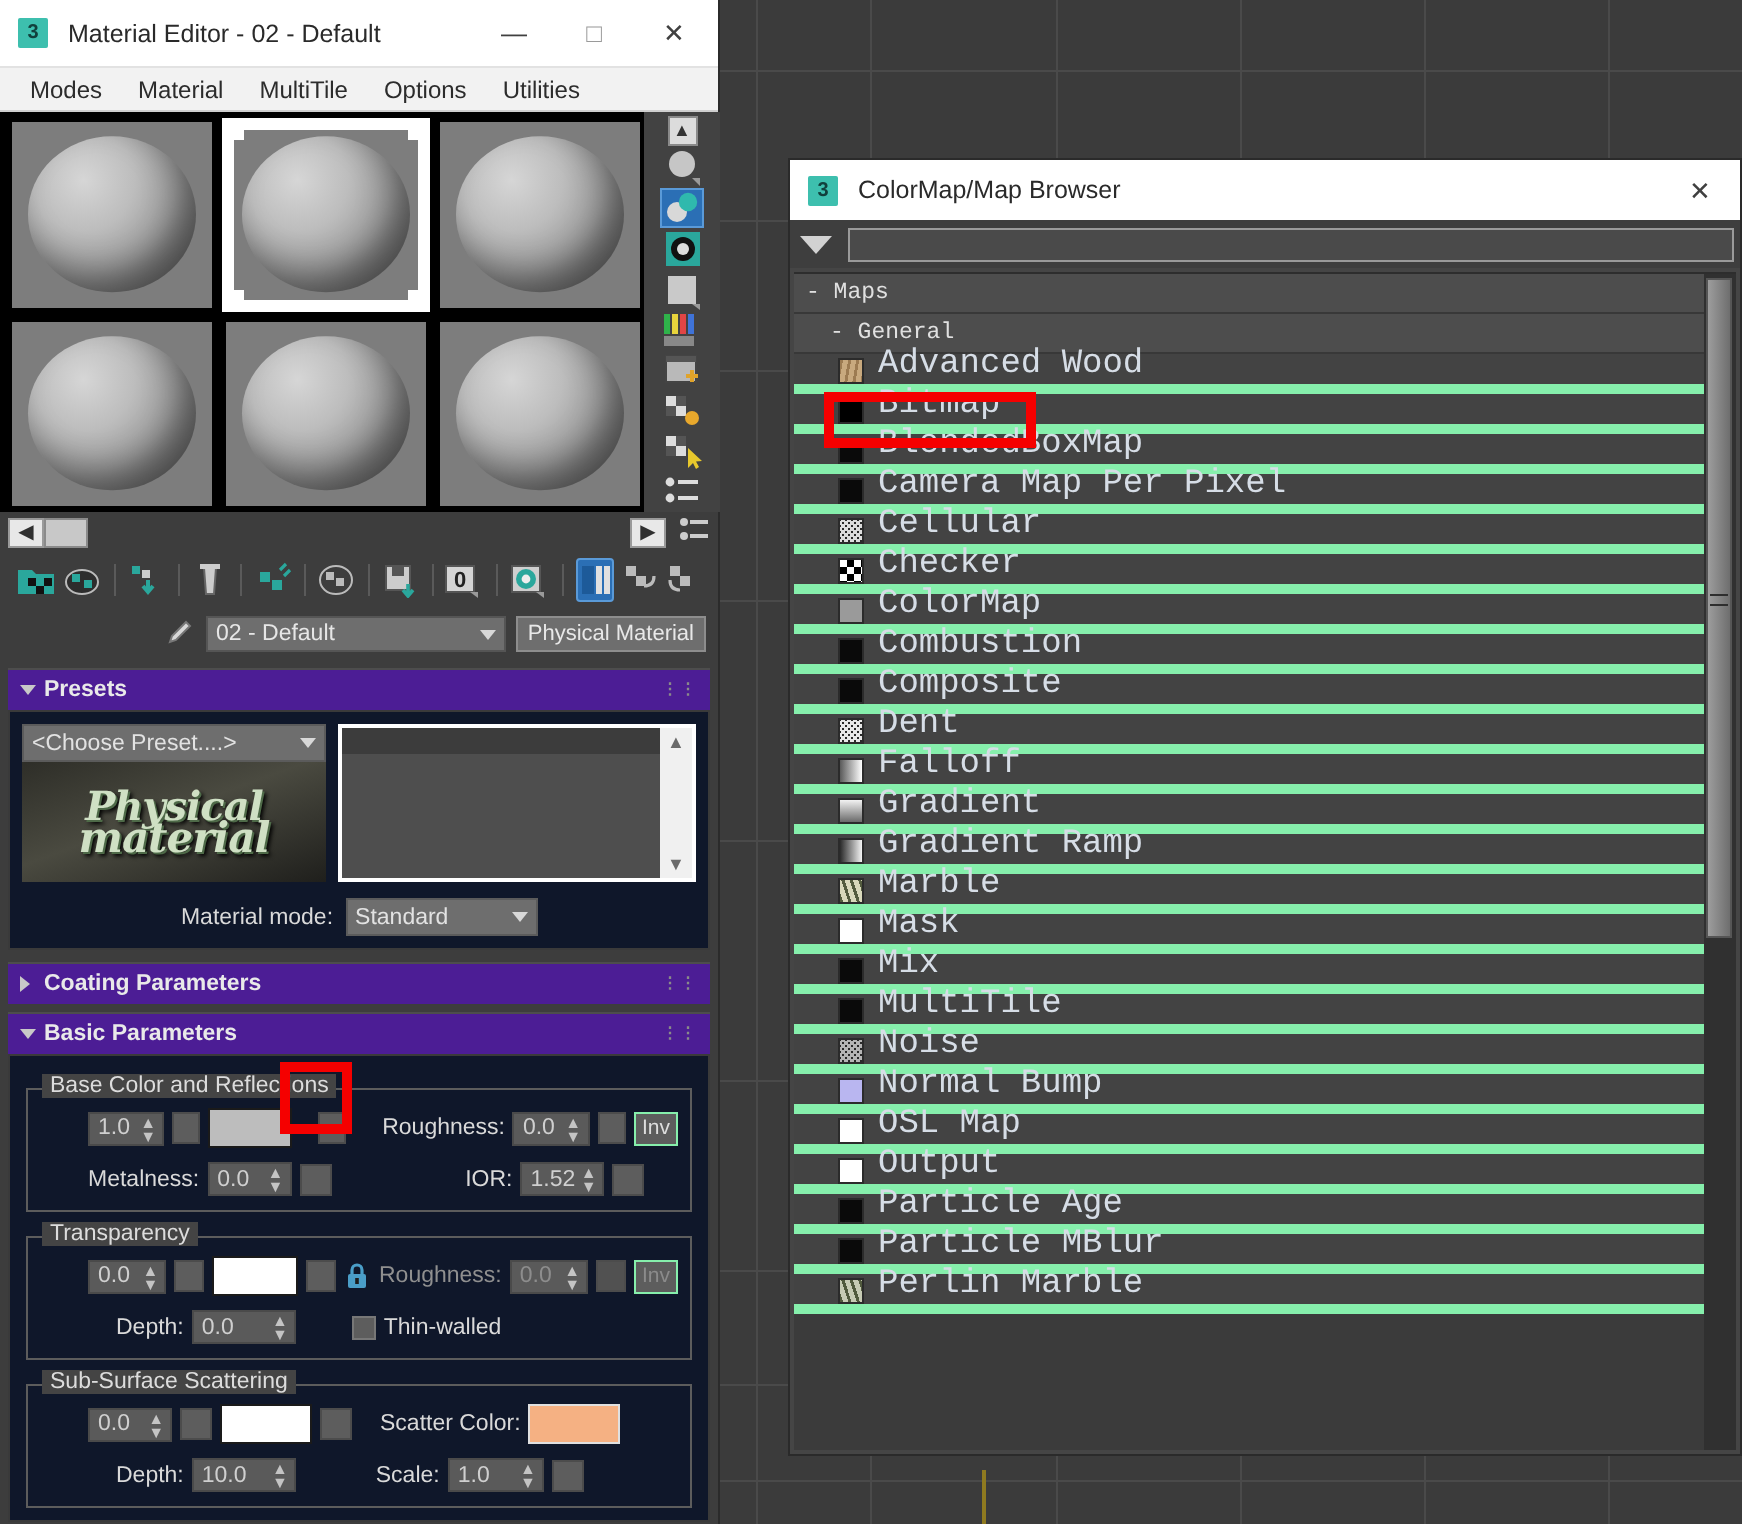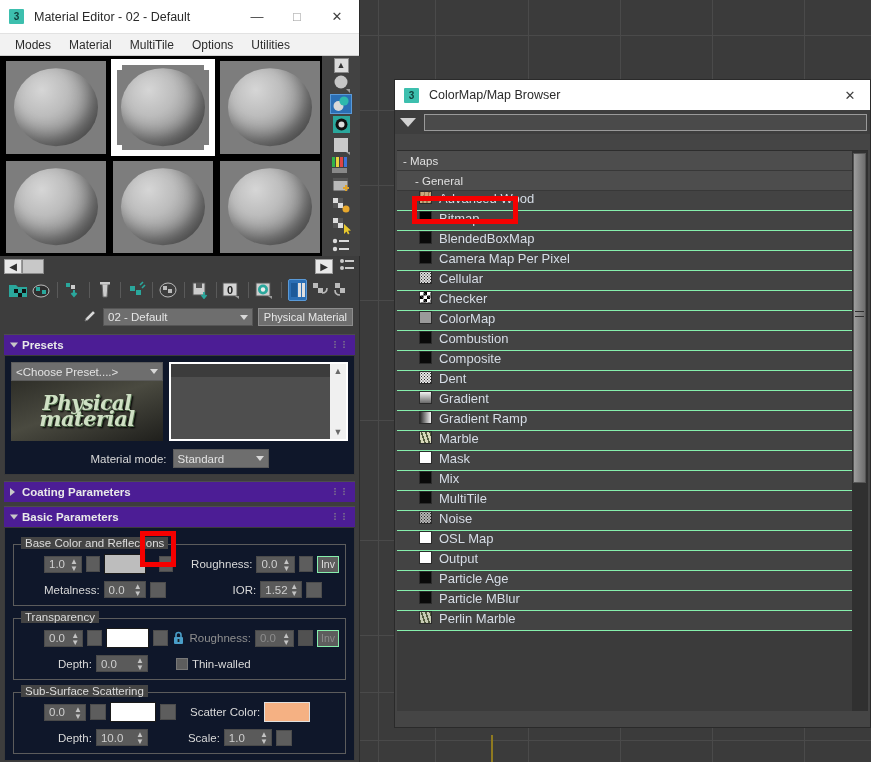--- a/index.html
+++ b/index.html
@@ -245,33 +245,34 @@
   .br-search .dd {
     width: 0;height:0;border-left:8px solid transparent;border-right:8px solid transparent;
     border-top:9px solid #d2d2d2; margin: 0 4px 0 2px;
   }
   .br-search input {
     flex: 1; height: 17px; background: #4a4a4a; border: 1px solid #9a9a9a;
     color: #e0e0e0; font-size: 11.5px; padding: 0 4px; outline: none;
     font-family: "Liberation Sans", sans-serif;
   }
   .br-list {
-    flex: 1; background: #3b3b3b; margin: 16px 2px; display: flex; overflow: hidden;
+    flex: 1; background: #3b3b3b; margin: 2px 2px; display: flex; overflow: hidden;
     border-top: 1px solid #2d2d2d;
+    font-family: Liberation Mono, monospace;
   }
   .br-items { flex: 1; overflow: hidden; }
   .grp {
     background: #4d4d4d; color: #e0e0e0; font-size: 11.5px; height: 20px;
     display: flex; align-items: center; padding-left: 6px; border-bottom: 1px solid #383838;
   }
   .grp.sub { padding-left: 18px; }
   .item {
-    height: 20px; display: flex; align-items: flex-start; gap: 7px;
-    padding-left: 22px; border-bottom: 1px solid #86efac; background: #434343;
-    color: #d6dde6; font-size: 13px;
+    height: 20px; display: flex; align-items: flex-end; gap: 7px;
+    padding-left: 22px; border-bottom: 5px solid #86efac; background: #434343;
+    color: #d6dde6; font-size: 17px;
   }
   .thumb { width: 13px; height: 13px; border: 1px solid #2b2b2b; flex: none; }
   .br-sb {
     width: 16px; background: #303030; position: relative;
   }
   .br-sb .thumbbar {
     position: absolute; left: 1px; width: 13px; top: 2px; height: 330px;
     background: linear-gradient(90deg,#9d9d9d,#6e6e6e); border: 1px solid #555;
   }
   .br-sb .grip {
@@ -764,20 +765,24 @@
           </div>
           <div class="item">
             <div class="thumb" style="background:#0a0a0a;"></div>
             <span>Composite</span>
           </div>
           <div class="item">
             <div class="thumb" style="background:#e8e8e8;background-image:radial-gradient(#2a2a2a 32%,transparent 33%),radial-gradient(#2a2a2a 32%,transparent 33%);background-size:3px 3px;background-position:0 0,1.5px 1.5px;"></div>
             <span>Dent</span>
           </div>
           <div class="item">
+            <div class="thumb" style="background:linear-gradient(90deg,#5a5a5a,#ffffff);"></div>
+            <span>Falloff</span>
+          </div>
+          <div class="item">
             <div class="thumb" style="background:linear-gradient(180deg,#f2f2f2,#6a6a6a);"></div>
             <span>Gradient</span>
           </div>
           <div class="item">
             <div class="thumb" style="background:linear-gradient(90deg,#2a2a2a,#f4f4f4);"></div>
             <span>Gradient Ramp</span>
           </div>
           <div class="item">
             <div class="thumb" style="background:#d9d9bb;background-image:repeating-linear-gradient(72deg,rgba(60,70,40,.85) 0 1.5px,transparent 1.5px 4px);"></div>
             <span>Marble</span>
@@ -790,20 +795,24 @@
             <div class="thumb" style="background:#0a0a0a;"></div>
             <span>Mix</span>
           </div>
           <div class="item">
             <div class="thumb" style="background:#0a0a0a;"></div>
             <span>MultiTile</span>
           </div>
           <div class="item">
             <div class="thumb" style="background:#b5b5b5;background-image:radial-gradient(#2a2a2a 32%,transparent 33%),radial-gradient(#2a2a2a 32%,transparent 33%);background-size:3px 3px;background-position:0 0,1.5px 1.5px;"></div>
             <span>Noise</span>
+          </div>
+          <div class="item">
+            <div class="thumb" style="background:#b9b6f0;"></div>
+            <span>Normal Bump</span>
           </div>
           <div class="item">
             <div class="thumb" style="background:#ffffff;"></div>
             <span>OSL Map</span>
           </div>
           <div class="item">
             <div class="thumb" style="background:#ffffff;"></div>
             <span>Output</span>
           </div>
           <div class="item">

